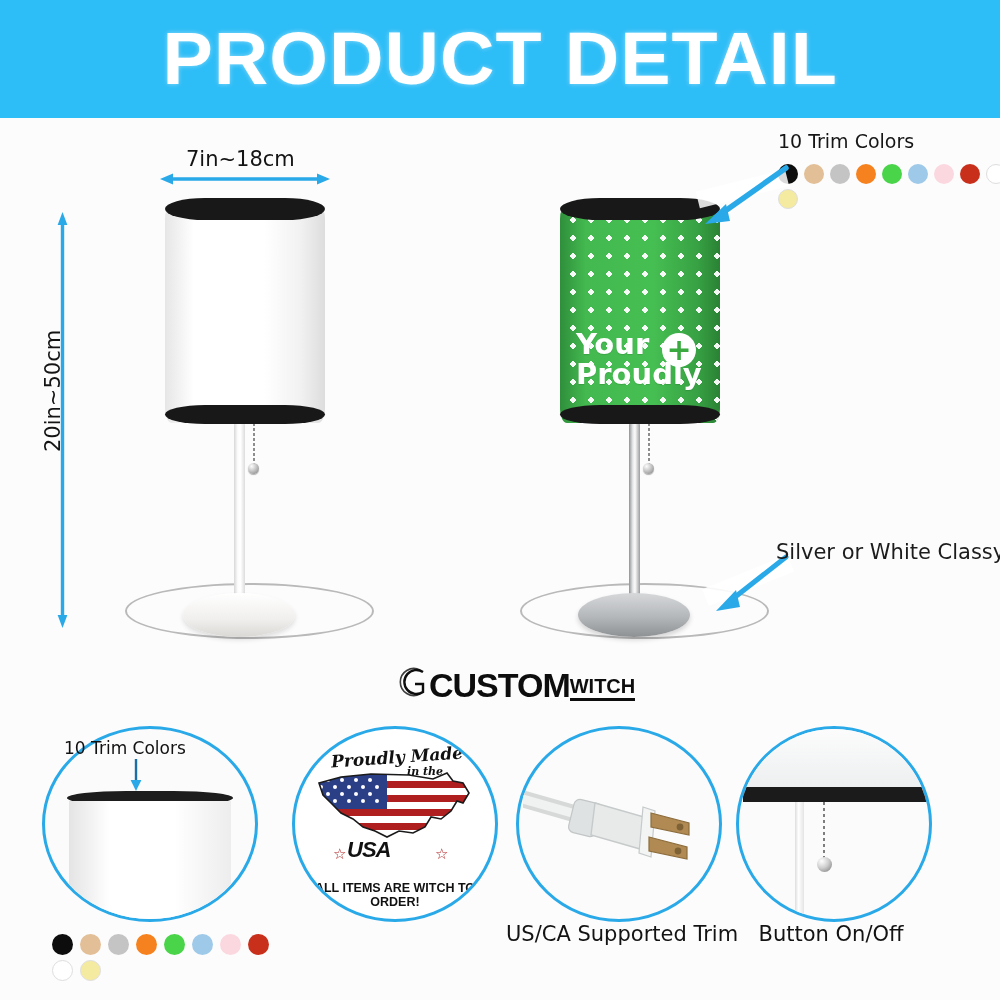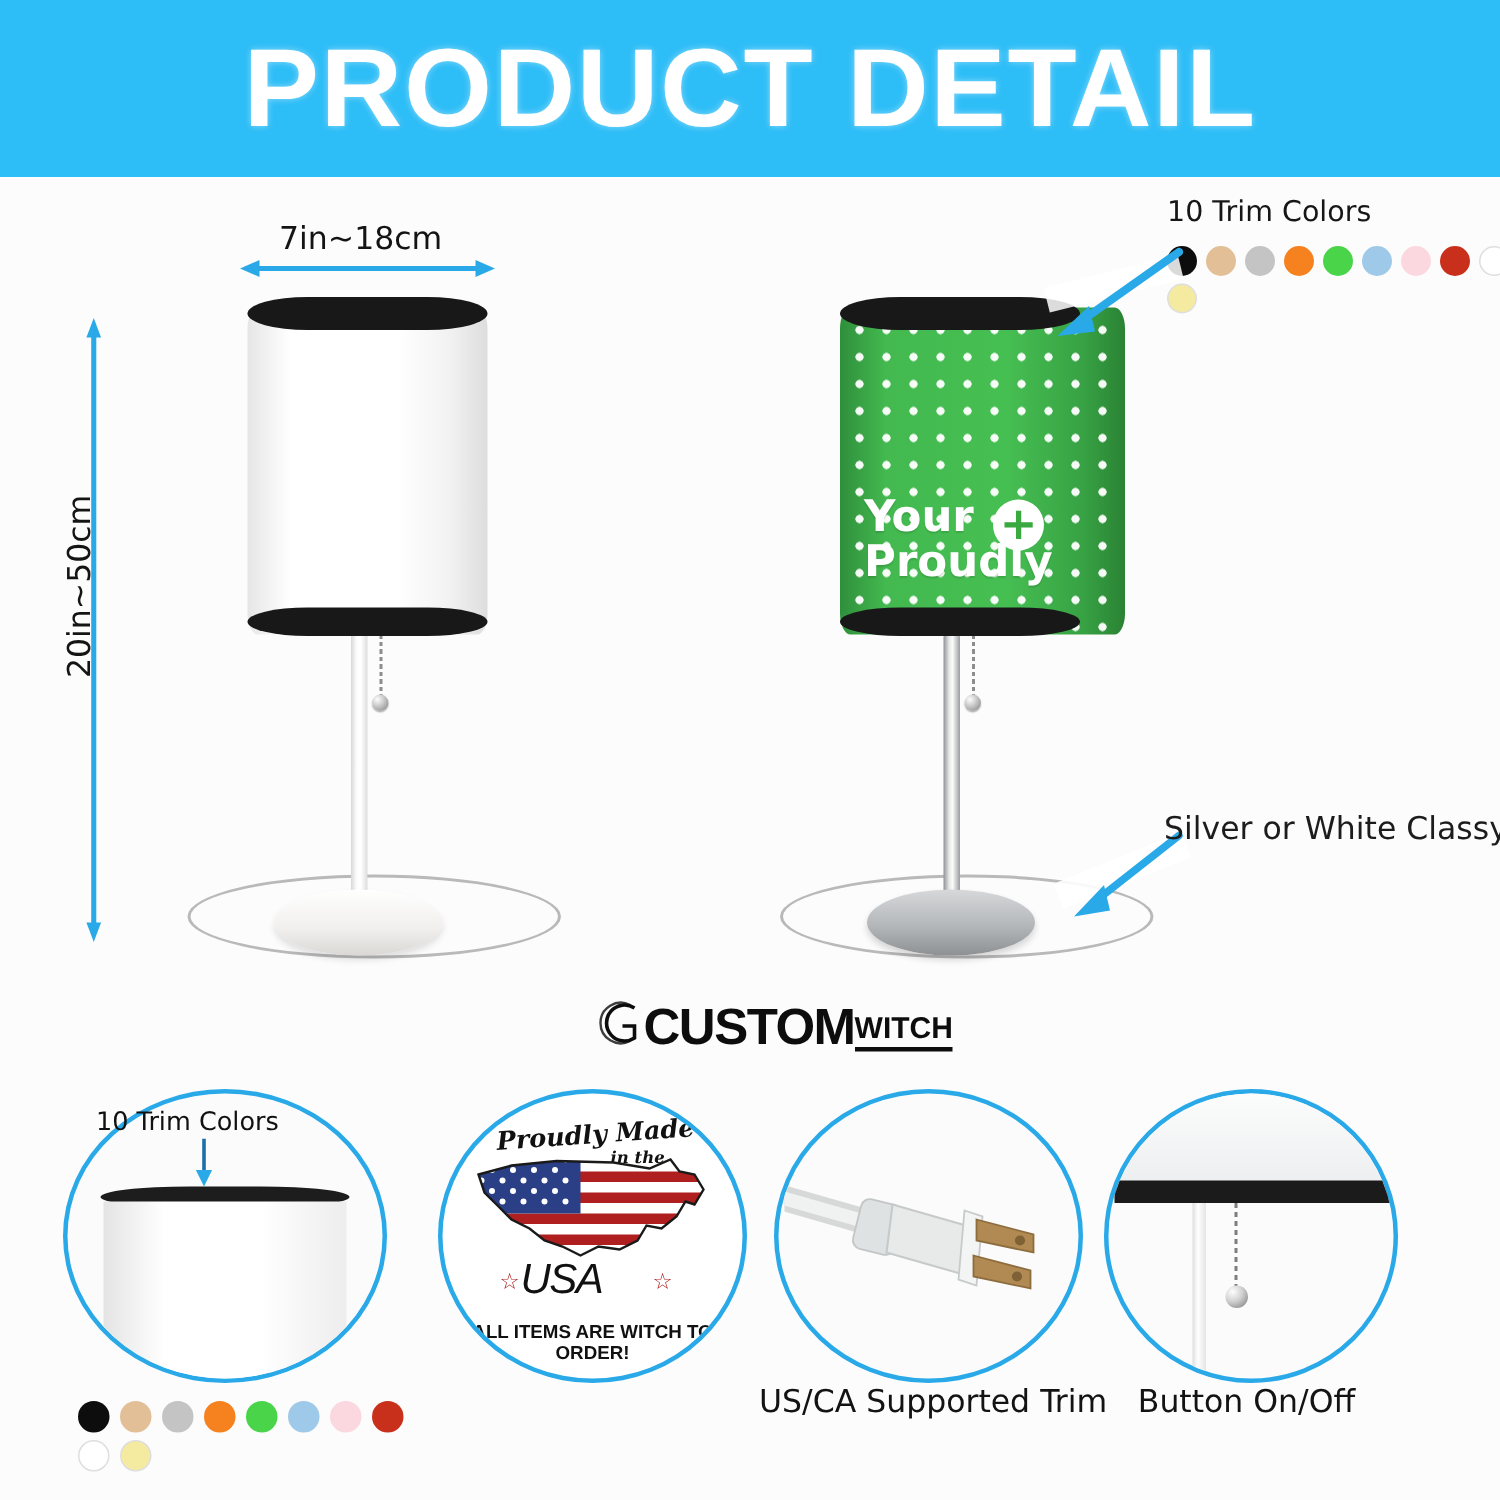--- a/index.html
+++ b/index.html
@@ -88,21 +88,21 @@
   .feat{position:absolute;}
   .circle{position:absolute;border-radius:50%;border:3px solid #29a9e8;background:#fbfbfb;overflow:hidden;}
   .feat-cap{position:absolute;text-align:center;font-size:21px;color:#131313;
     font-family:"DejaVu Sans", sans-serif;white-space:nowrap;}
 
   
   .usa-script{position:absolute;left:36px;top:18px;font-size:17px;font-style:italic;font-weight:bold;
     color:#111;font-family:"DejaVu Serif", serif;transform:rotate(-4deg);}
   .usa-inthe{position:absolute;left:112px;top:36px;font-size:11px;font-style:italic;font-weight:bold;
     color:#111;font-family:"DejaVu Serif", serif;}
-  .usa-big{position:absolute;left:52px;top:108px;font-size:28px;font-weight:normal;font-style:italic;
+  .usa-big{position:absolute;left:52px;top:108px;font-size:22px;font-weight:bold;font-style:italic;
     color:#111;font-family:"Liberation Sans", sans-serif;letter-spacing:-1px;}
   .usa-star{position:absolute;color:#b01f1f;font-size:15px;}
   .usa-sub{position:absolute;left:6px;top:152px;width:188px;text-align:center;font-size:12.5px;font-weight:bold;
     color:#111;font-family:"Liberation Sans", sans-serif;}
 
   .swatch-strip{position:absolute;left:52px;top:934px;width:230px;display:flex;flex-wrap:wrap;gap:5px 7px;}
   .swatch-strip .sw{width:21px;height:21px;}
 </style>
 </head>
 <body>
@@ -171,21 +171,21 @@
     <div class="pole" style="left:139px;top:228px;width:11px;height:190px;
         background:linear-gradient(to right,#8f9295,#e7e9ea 35%,#fbfbfb 55%,#9a9d9f);"></div>
 
     <div class="base" style="left:88px;top:398px;width:112px;height:44px;
         background:linear-gradient(to bottom,#d6d8da,#b4b7ba 55%,#8e9194);
         box-shadow:0 3px 5px rgba(0,0,0,.16);"></div>
 
     <div class="chain" style="left:158px;top:228px;height:44px;"></div>
     <div class="chain-ball" style="left:153px;top:268px;"></div>
 
-    <div class="shade" style="left:70px;top:10px;width:160px;height:218px;padding-left:30px;">
+    <div class="shade" style="left:70px;top:10px;width:160px;height:218px;">
       <div class="shade-body" style="background:linear-gradient(to right,#2f8f3b 0%,#43b94f 16%,#46bf52 58%,#37a143 86%,#2a8234 100%);">
         <div class="dots"></div>
         <div class="design-txt">
           <div>Your</div>
           <div>Proudly</div>
         </div>
         <div class="plus-badge">
           <span>+</span>
         </div>
       </div>

